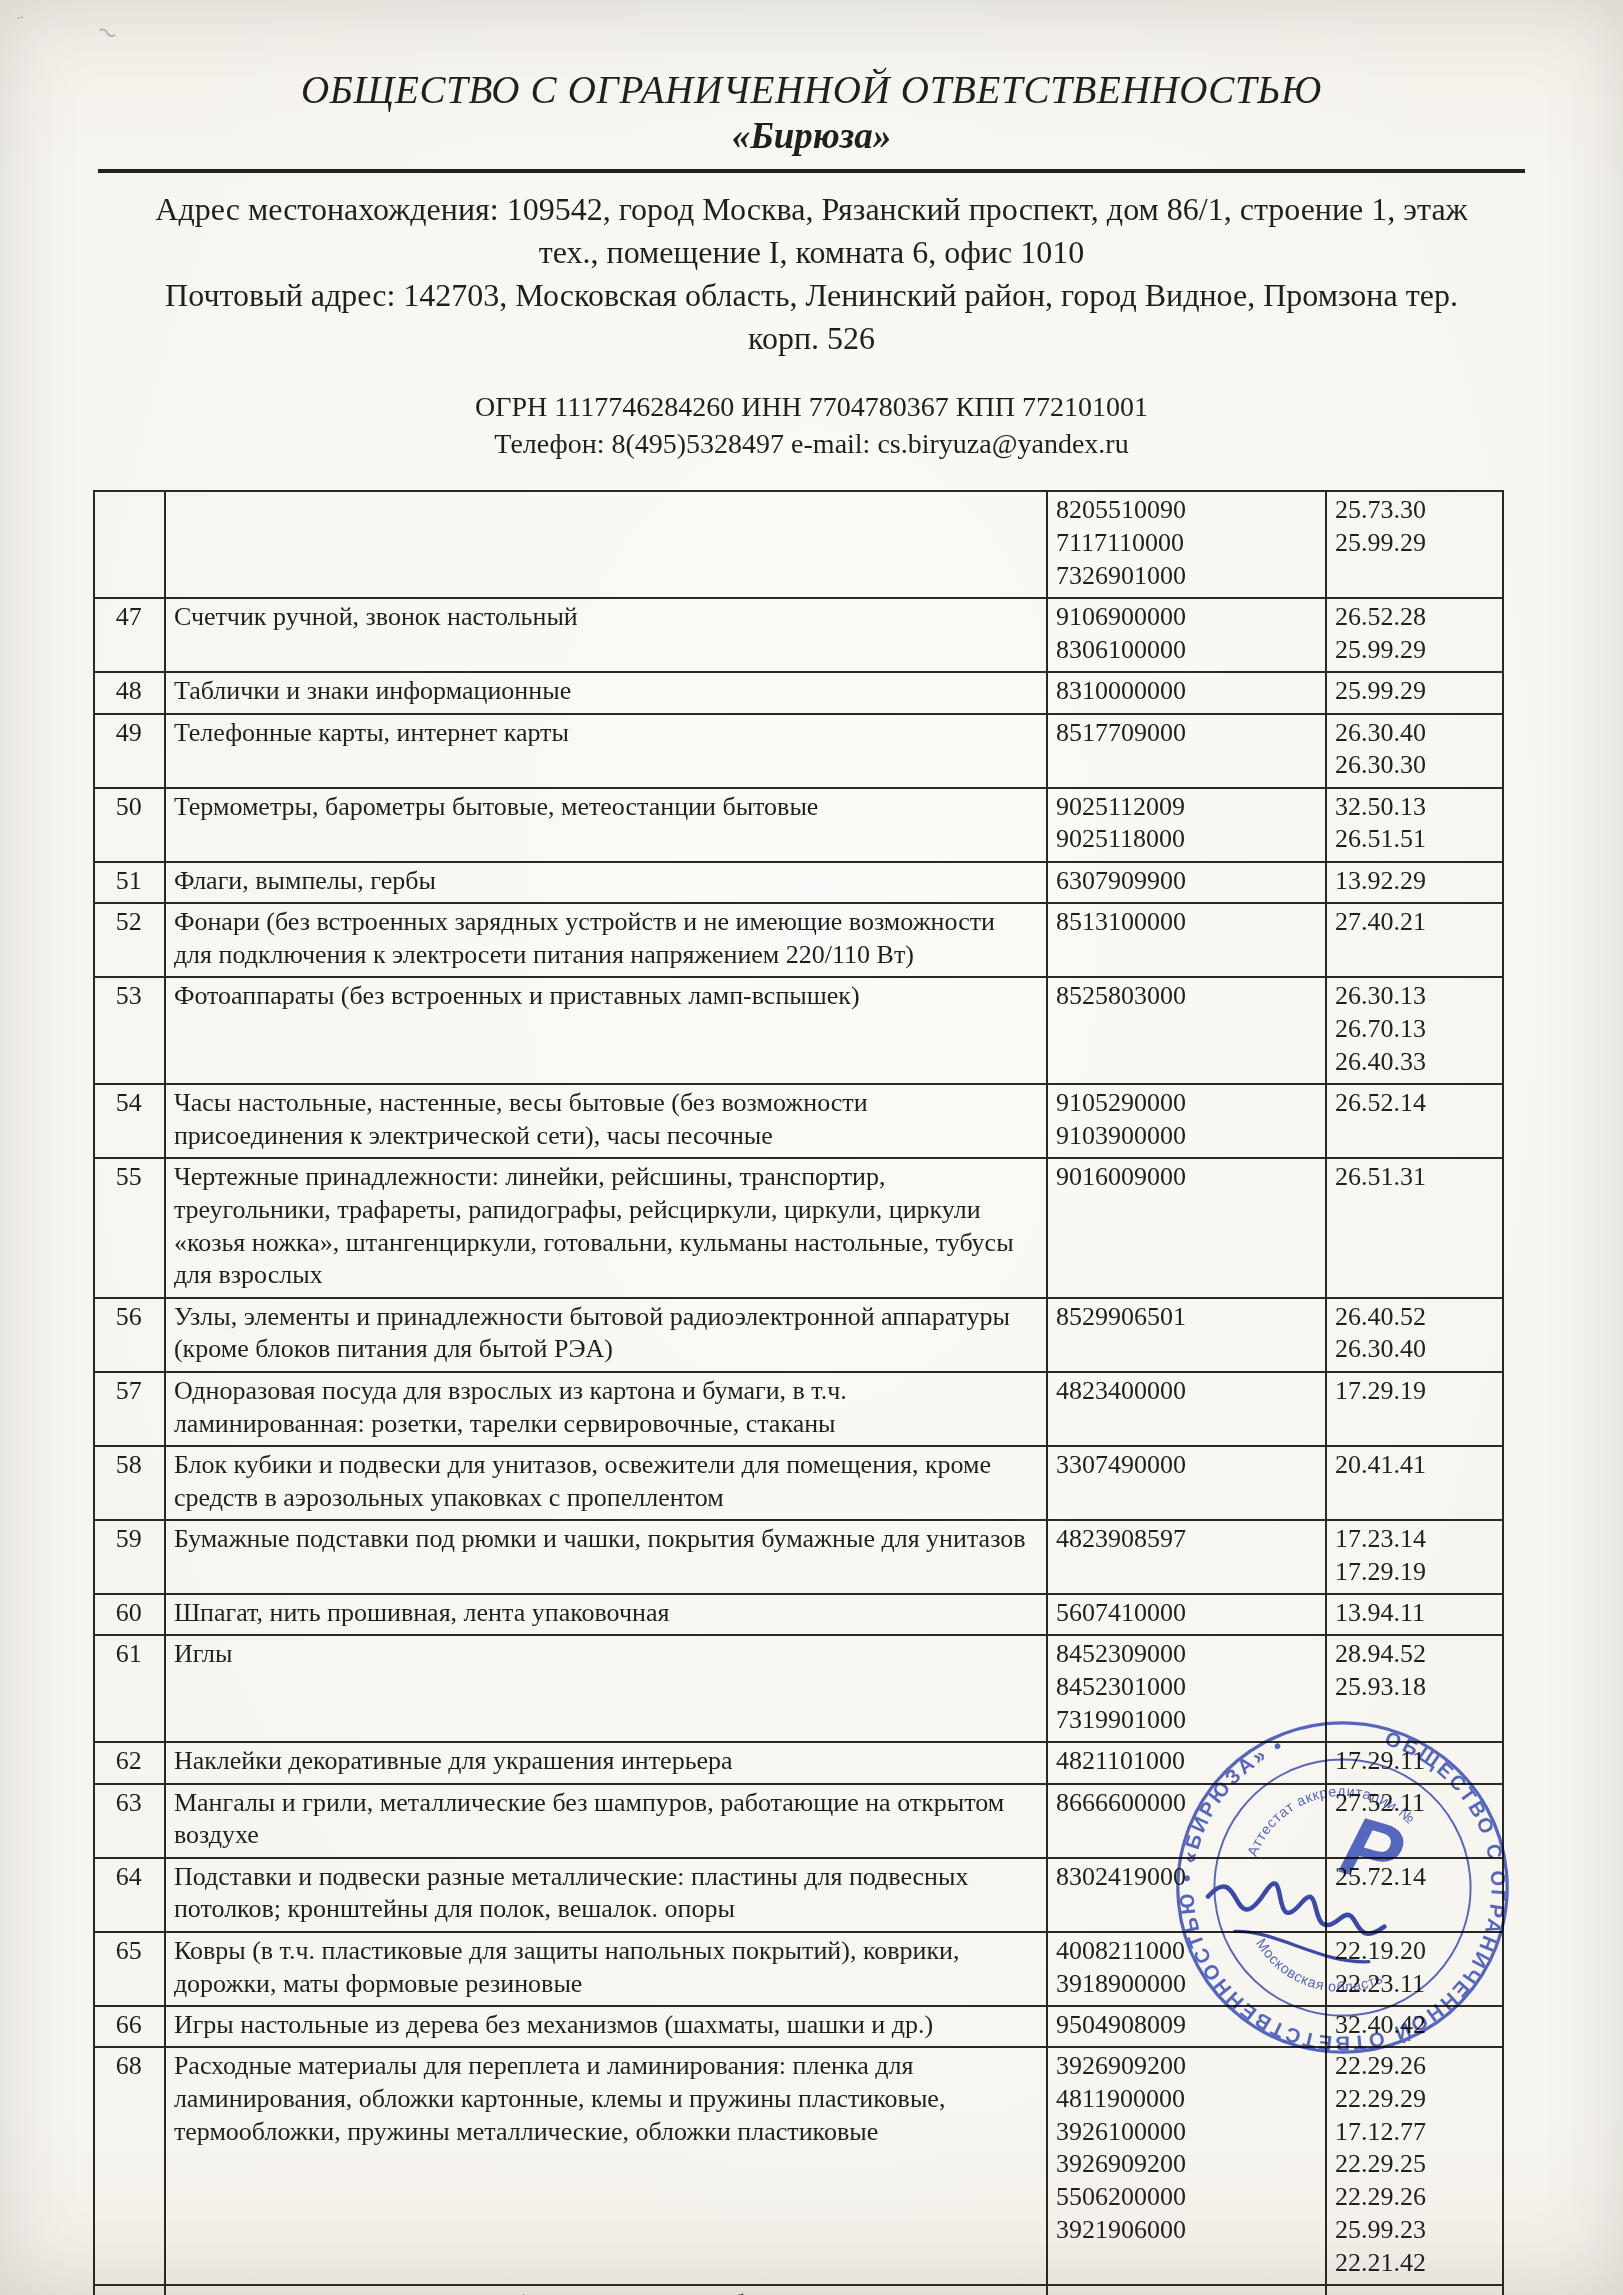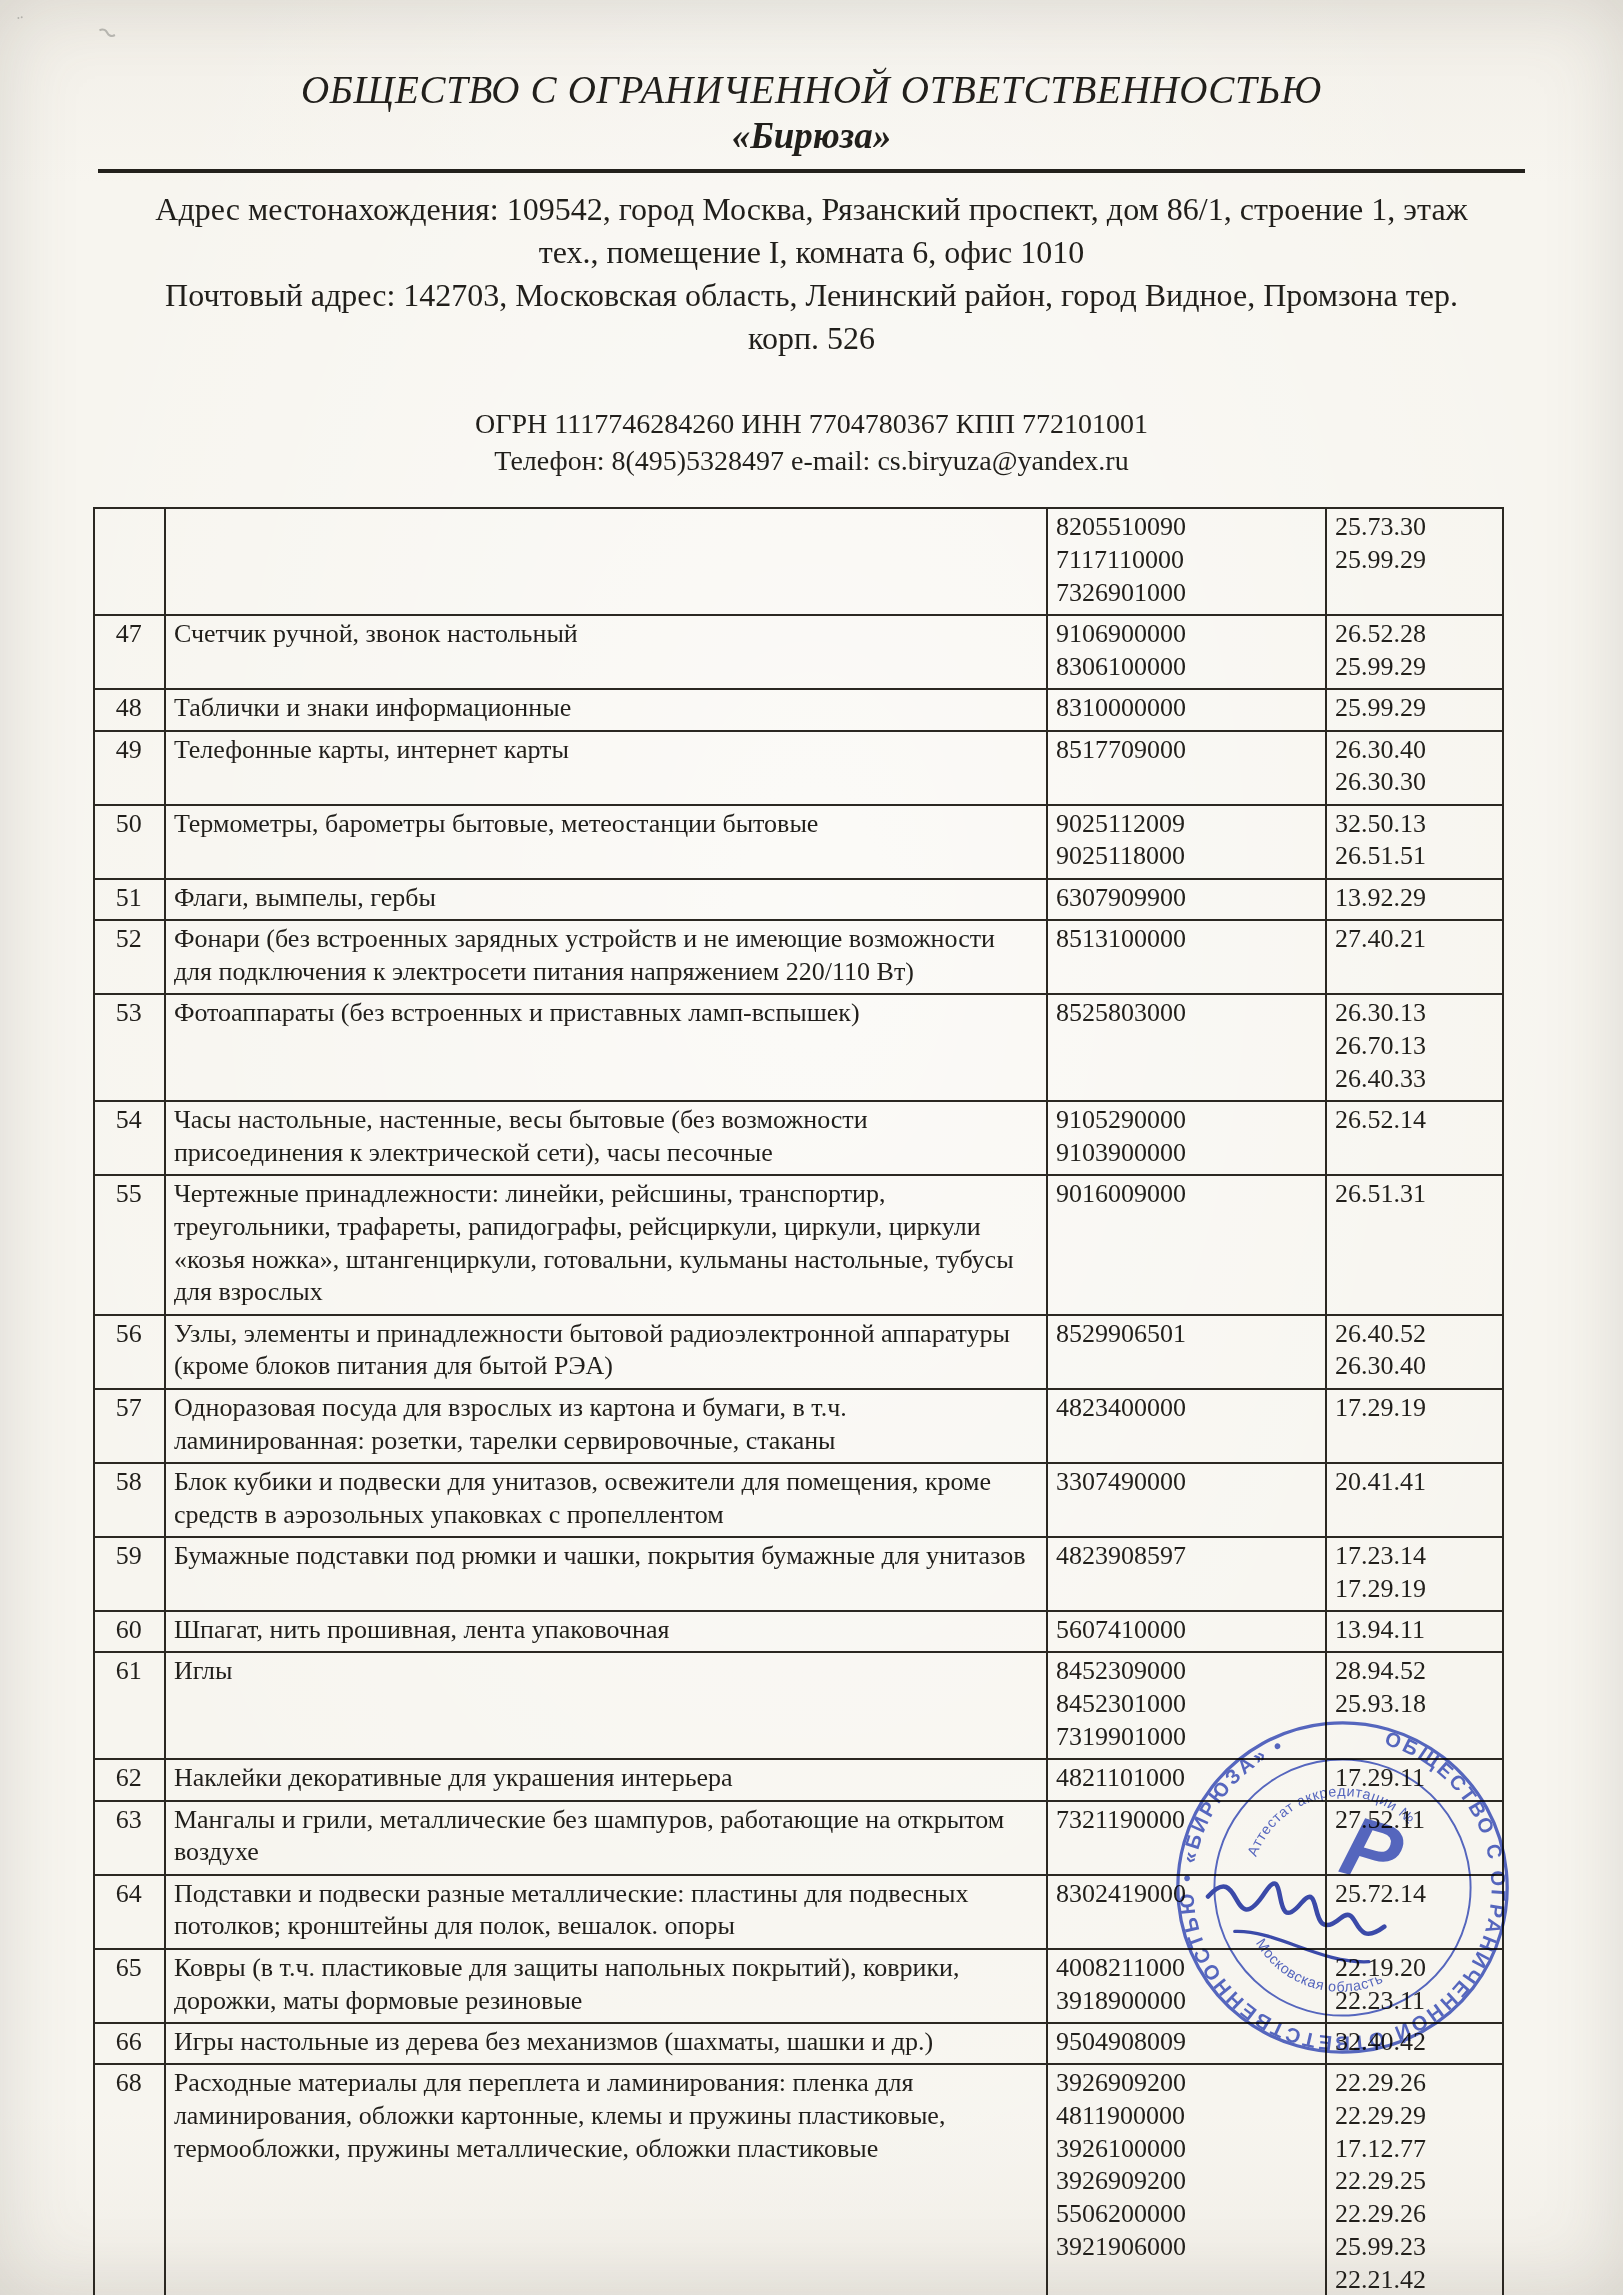--- a/index.html
+++ b/index.html
@@ -35,21 +35,21 @@
     font-weight: bold; font-style: italic;
   }
   .head-rule {
     height: 3.3px; background: #23211c;
     margin: 13px 98px 15.7px 98px;
   }
   .addr {
     margin: 0 auto; max-width: 1348px;
     font-size: 32px; line-height: 1.34;
   }
-  .reg-block { margin-top: 45px; }
+  .reg-block { margin-top: 28px; }
   .reg-line { margin: 0 auto; max-width: 1348px; font-size: 28px; line-height: 1.34; }
 
   table.products {
     border-collapse: collapse;
     table-layout: fixed;
     width: 1408px;
     margin: 27.5px 0 0 93px;
     background: transparent;
   }
   td {
@@ -294,21 +294,21 @@
             <div>4821101000</div>
           </td>
           <td class="col-okpd">
             <div>17.29.11</div>
           </td>
         </tr>
         <tr>
           <td class="col-num">63</td>
           <td class="col-desc">Мангалы и грили, металлические без шампуров, работающие на открытом воздухе</td>
           <td class="col-code">
-            <div>7321190000</div>
+            <div>8666600000</div>
           </td>
           <td class="col-okpd">
             <div>27.52.11</div>
           </td>
         </tr>
         <tr>
           <td class="col-num">64</td>
           <td class="col-desc">Подставки и подвески разные металлические: пластины для подвесных потолков; кронштейны для полок, вешалок. опоры</td>
           <td class="col-code">
             <div>8302419000</div>

